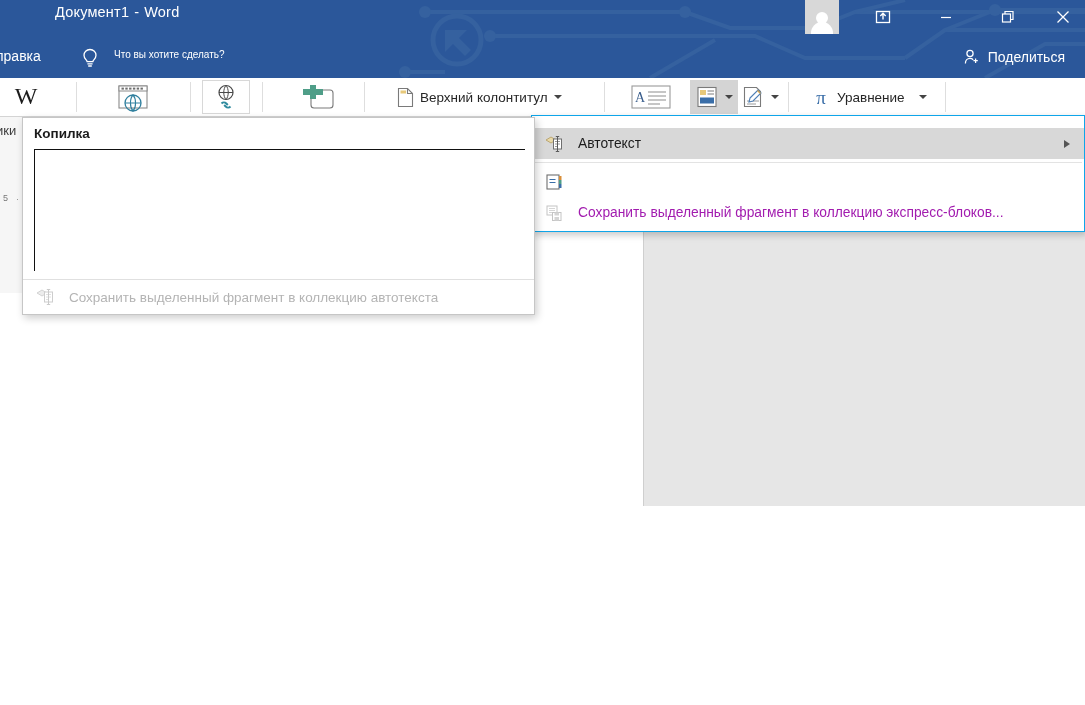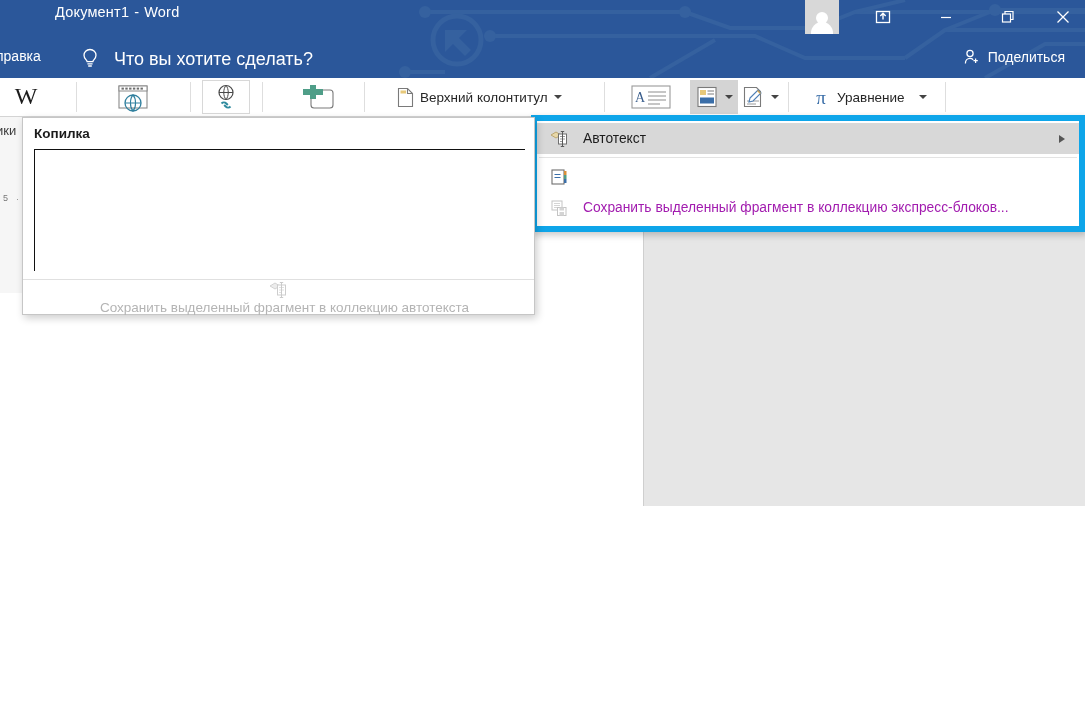--- a/index.html
+++ b/index.html
@@ -93,21 +93,21 @@
     color: #ffffff;
     white-space: nowrap;
   }
   .bulb-icon {
     position: absolute;
     left: 80px; top: 7px;
   }
   .tellme-text {
     position: absolute;
     left: 114px; top: 9px;
-    font-size: 18px;
+    font-size: 10px;
     color: #ffffff;
     white-space: nowrap;
   }
   .share-wrap {
     position: absolute;
     right: 20px; top: 8px;
     display: flex; align-items: center; gap: 7px;
     font-size: 14px; color: #ffffff;
     white-space: nowrap;
   }
@@ -197,23 +197,23 @@
     font-size: 13px; color: #3c3c3c;
     white-space: nowrap;
   }
 
   
   .qp-menu {
     position: absolute;
     left: 531px; top: 115px;
     width: 554px;
     background: #ffffff;
-    border: 6px solid #0ea5e9;
+    border: 1px solid #0ea5e9;
     box-shadow: 2px 3px 7px rgba(0,0,0,.22);
-    padding: 2px 0 3px 0;
+    padding: 12px 0 3px 0;
   }
   .qp-item {
     position: relative;
     display: flex; align-items: center;
     height: 31px;
     padding-left: 46px;
     padding-right: 26px;
     font-size: 13.8px;
     color: #1c1c1c;
     white-space: nowrap;
@@ -280,21 +280,20 @@
   }
   .at-footer {
     border-top: 1px solid #e0e0e0;
     height: 35px;
     display: flex; align-items: center;
     padding-left: 12px;
     font-size: 13.5px;
     color: #b4b4b4;
     white-space: nowrap;
     cursor: default;
-    flex-direction: column;
   }
   .at-footer-icon {
     width: 20px; height: 20px;
     margin-right: 14px;
     display: flex; align-items: center; justify-content: center;
     flex: 0 0 auto;
   }
 </style>
 </head>
 <body>

